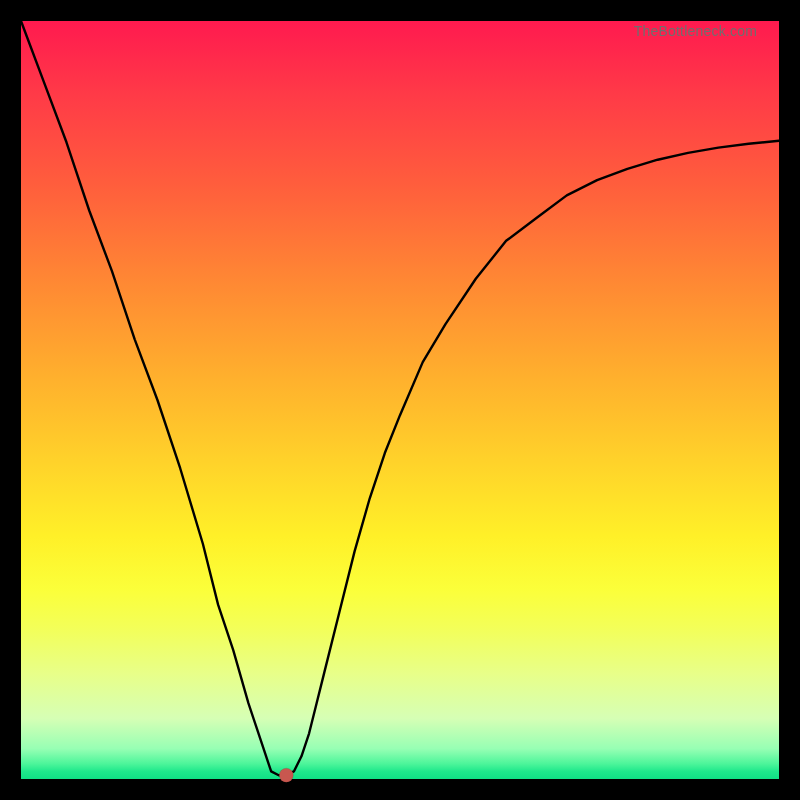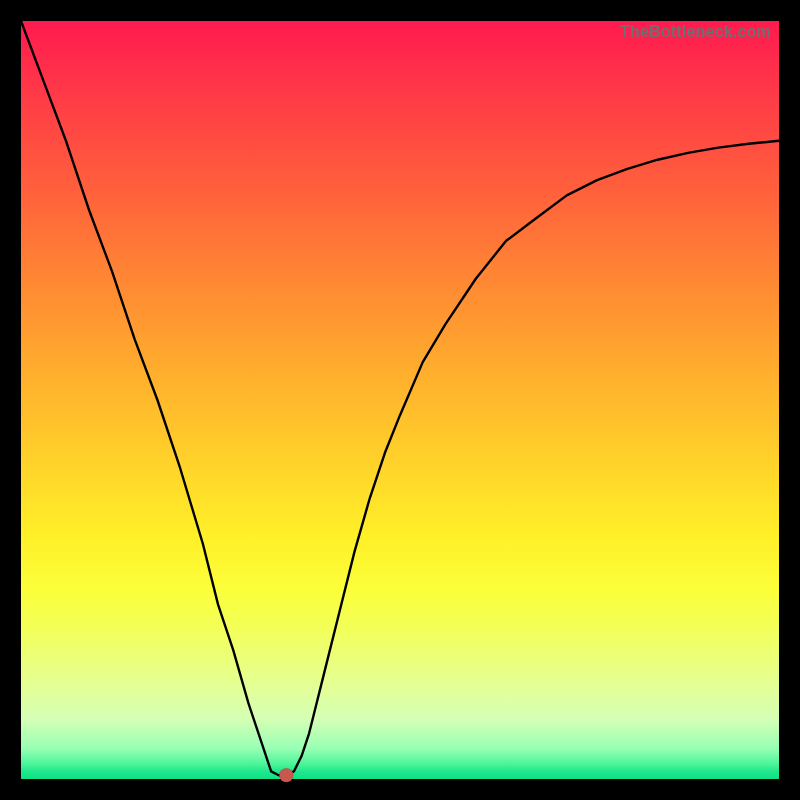--- a/index.html
+++ b/index.html
@@ -38,24 +38,24 @@
       #d6ffb5 92%,
       #97ffb4 96%,
       #4cf59a 98%,
       #1fe88c 99%,
       #10e085 100%
     );
   }
   .watermark {
     position: absolute;
     top: 2px;
-    right: 8px;
+    right: 22px;
     color: #6f6f6f;
-    font-size: 16px;
-    font-weight: 700;
+    font-size: 14px;
+    font-weight: 400;
     letter-spacing: 0.2px;
     user-select: none;
   }
   svg.curve {
     position: absolute;
     left: 0;
     top: 0;
     width: 758px;
     height: 758px;
     overflow: visible;

